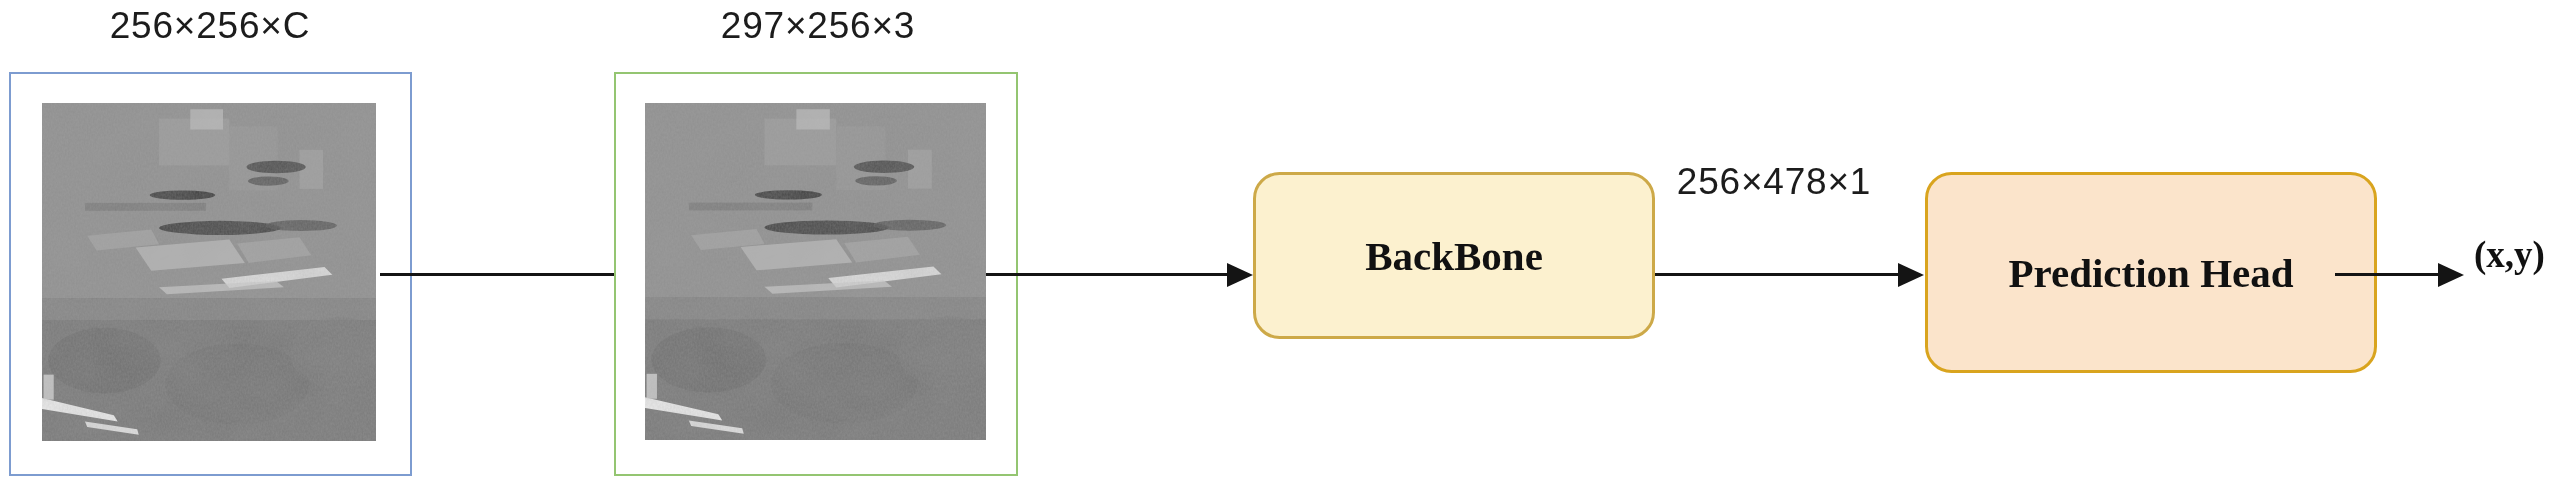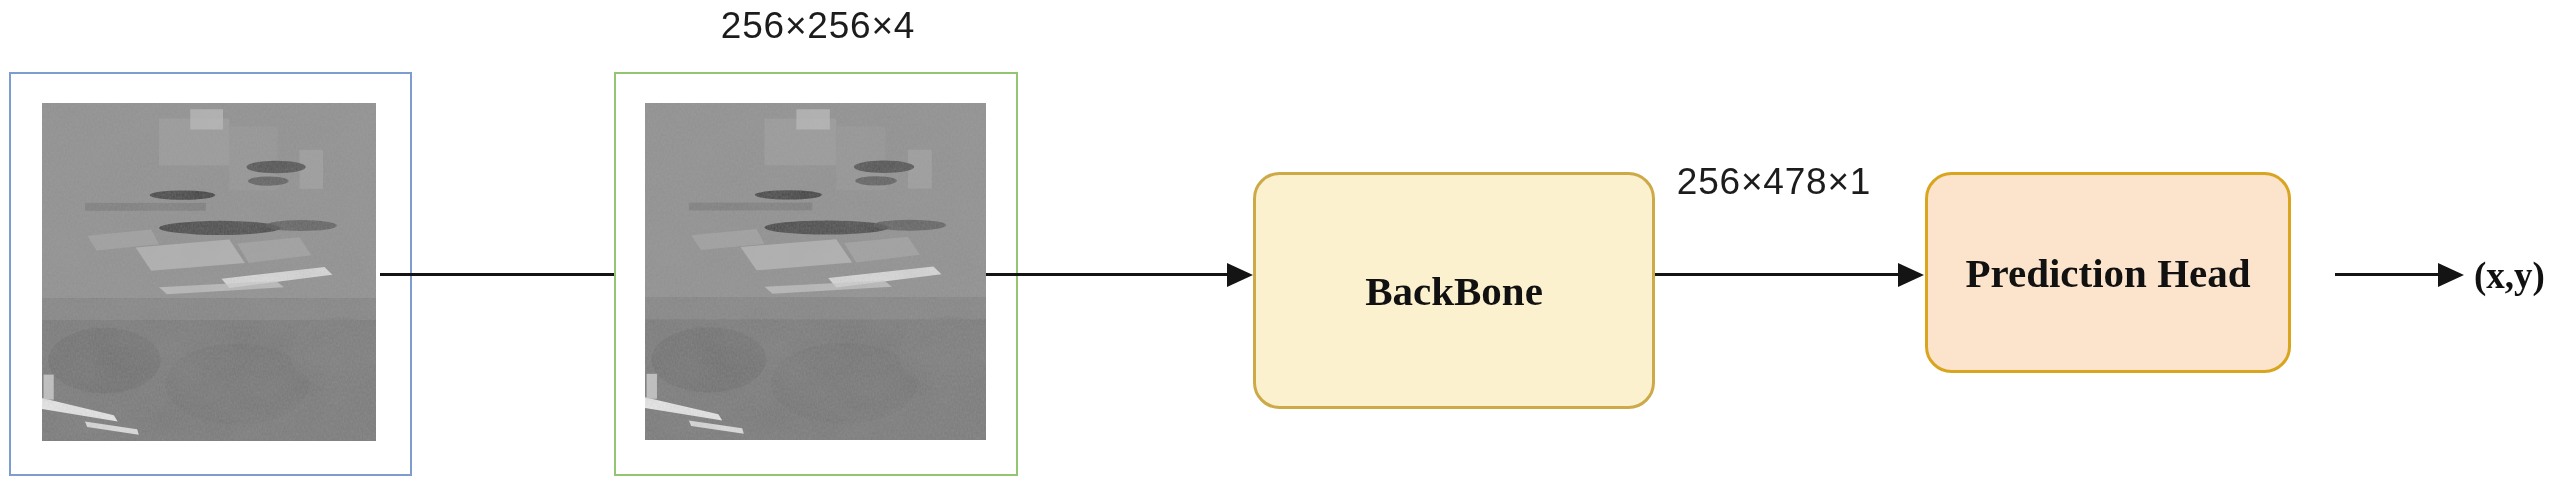--- a/index.html
+++ b/index.html
@@ -72,22 +72,23 @@
     font-size: 37px;
     color: #111111;
     white-space: nowrap;
   }
 </style>
 </head>
 <body>
 
 <div class="canvas">
 
+  <div class="dim-label" style="left:210px; top:4.7px;">256×256×C</div>
 
-  <div class="dim-label" style="left:818px; top:4.7px;">256×256×4</div>
+  <div class="dim-label" style="left:818px; top:4.7px;">297×256×3</div>
 
   <div class="img-box blue" style="left:9.4px; top:72px; width:403px; height:404px;">
     <svg style="left:31px; top:29px;" width="334" height="338" viewBox="0 0 428 433" preserveAspectRatio="none" role="img">
       <defs>
         <filter id="speckle" x="0%" y="0%" width="100%" height="100%">
           <feTurbulence type="fractalNoise" baseFrequency="0.5 0.3" numOctaves="2" seed="11" stitchTiles="stitch"></feTurbulence>
           <feColorMatrix type="matrix" values="0 0 0 0 0.45  0 0 0 0 0.45  0 0 0 0 0.45  0 0 0 0.9 0"></feColorMatrix>
         </filter>
         <filter id="blotch" x="0%" y="0%" width="100%" height="100%">
           <feTurbulence type="fractalNoise" baseFrequency="0.015 0.02" numOctaves="3" seed="4" stitchTiles="stitch"></feTurbulence>
@@ -143,36 +144,36 @@
     <svg style="left:29px; top:29px;" width="341" height="337" viewBox="0 0 428 433" preserveAspectRatio="none" role="img">
       <use href="#landscape-art"></use>
     </svg>
   </div>
 
   <div class="arrow" style="left:986px; top:262px; width:267px;">
     <div class="shaft"></div>
     <div class="head"></div>
   </div>
 
-  <div class="node backbone" style="left:1253px; top:172px; width:402px; height:237px;">
+  <div class="node backbone" style="left:1253px; top:172px; width:402px; height:167px;">
     <span>BackBone</span>
   </div>
 
   <div class="dim-label" style="left:1774px; top:161px;">256×478×1</div>
 
   <div class="arrow" style="left:1655px; top:262px; width:269px;">
     <div class="shaft"></div>
     <div class="head"></div>
   </div>
 
-  <div class="node prediction" style="left:1925px; top:172px; width:366px; height:201px;">
+  <div class="node prediction" style="left:1925px; top:172px; width:452px; height:201px;">
     <span>Prediction Head</span>
   </div>
 
   <div class="arrow" style="left:2335px; top:262px; width:129px;">
     <div class="shaft"></div>
     <div class="head"></div>
   </div>
 
-  <div class="output-text" style="left:2474px; top:254px;">(x,y)</div>
+  <div class="output-text" style="left:2474px; top:233px;">(x,y)</div>
 
 </div>
 
 
 </body></html>

